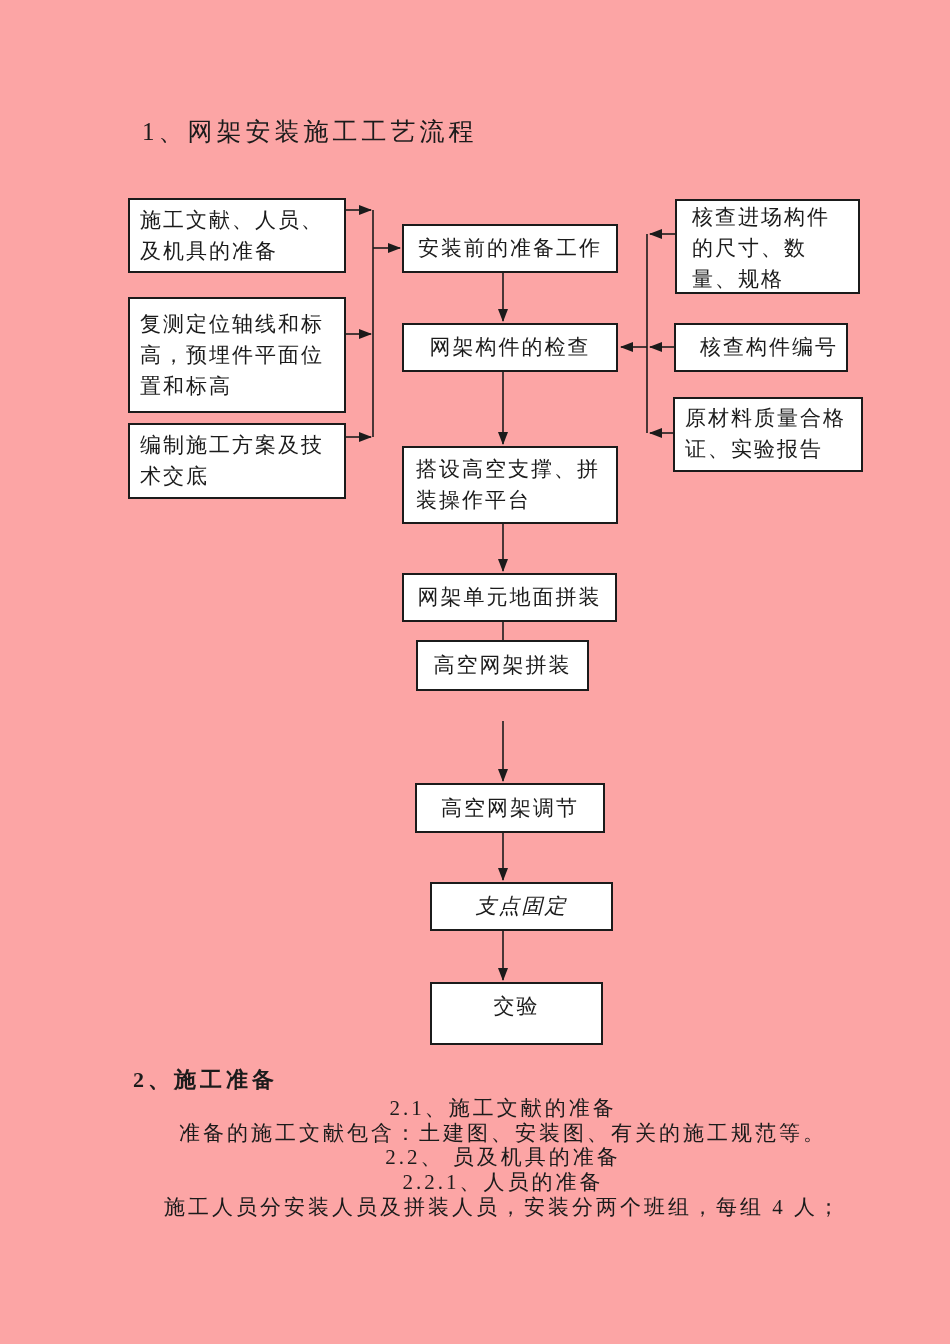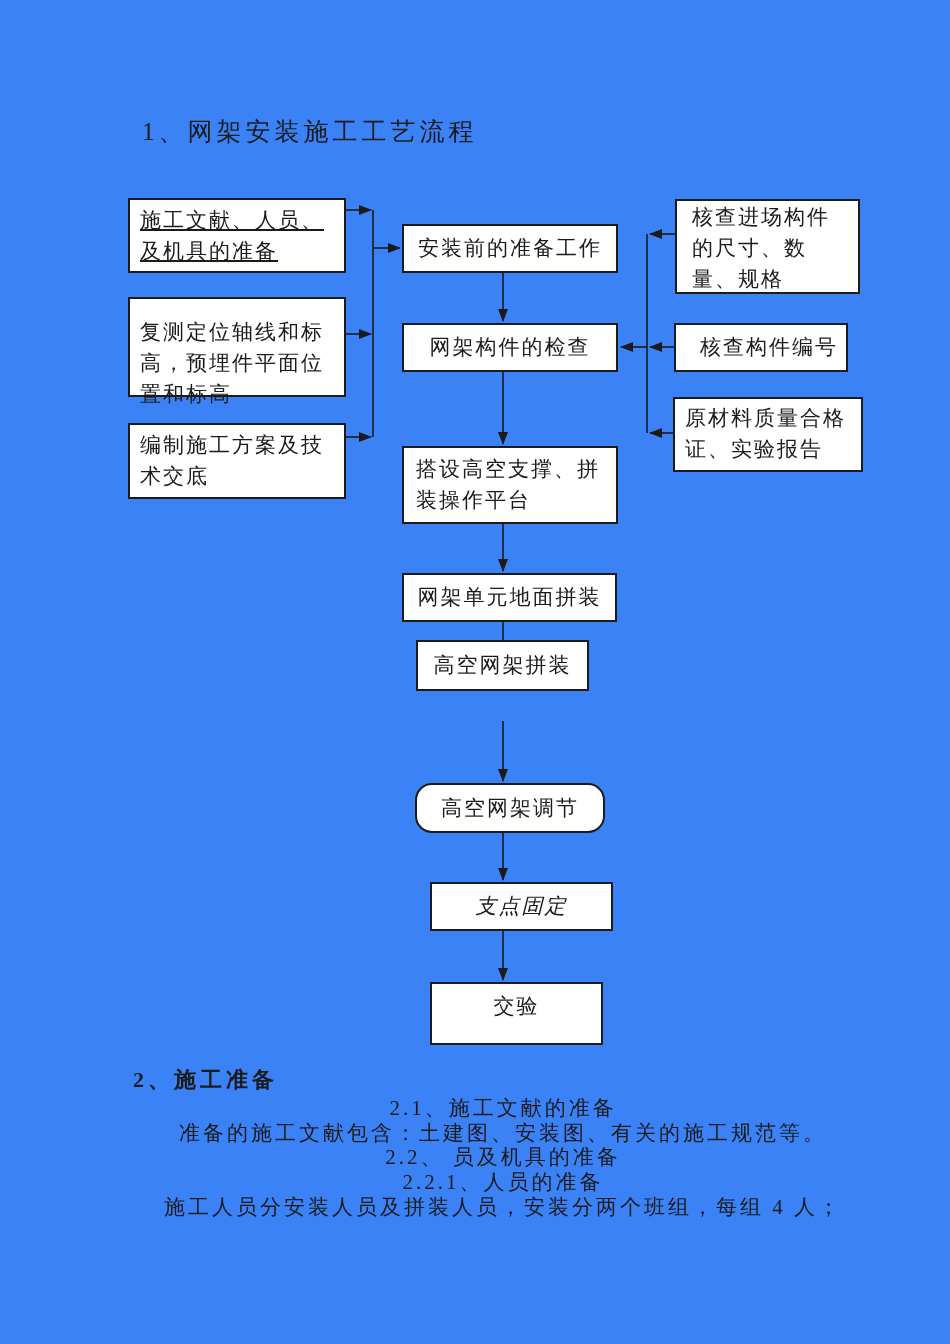--- a/index.html
+++ b/index.html
@@ -1,20 +1,20 @@
 <!DOCTYPE html>
 <html><head>
 <meta charset="utf-8">
 <style>
   html, body { margin: 0; padding: 0; background: #ffffff; }
   .page {
     position: relative;
     width: 950px;
     height: 1344px;
-    background: #3b82f6;
+    background: #fca5a5;
     font-family: "Liberation Serif", "DejaVu Serif", serif;
     color: #1b1b1b;
     overflow: hidden;
   }
   .title {
     position: absolute;
     left: 142px;
     top: 115px;
     font-size: 25px;
     letter-spacing: 4px;
@@ -26,29 +26,29 @@
     position: absolute;
     box-sizing: border-box;
     border: 2px solid #1b1b1b;
     background: #ffffff;
     font-size: 21px;
     letter-spacing: 2px;
     line-height: 31px;
     color: #1b1b1b;
   }
   .bx.ctr { display: flex; align-items: center; justify-content: center; }
-  .b-l1 { left: 128px; top: 198px; width: 218px; height: 75px;  padding: 5px 10px 0; text-decoration: underline; }
-  .b-l2 { left: 128px; top: 297px; width: 218px; height: 100px; padding: 18px 10px 0; }
+  .b-l1 { left: 128px; top: 198px; width: 218px; height: 75px;  padding: 5px 10px 0; }
+  .b-l2 { left: 128px; top: 297px; width: 218px; height: 116px; padding: 10px 10px 0; }
   .b-l3 { left: 128px; top: 423px; width: 218px; height: 76px;  padding: 5px 10px 0; }
   .b-c1 { left: 402px; top: 224px; width: 216px; height: 49px; }
   .b-c2 { left: 402px; top: 323px; width: 216px; height: 49px; }
   .b-c3 { left: 402px; top: 446px; width: 216px; height: 78px;  padding: 6px 12px 0; }
   .b-c4 { left: 402px; top: 573px; width: 215px; height: 49px; }
   .b-c5 { left: 416px; top: 640px; width: 173px; height: 51px; }
-  .b-c6 { left: 415px; top: 783px; width: 190px; height: 50px; border-radius: 17px; }
+  .b-c6 { left: 415px; top: 783px; width: 190px; height: 50px; }
   .b-c7 { left: 430px; top: 882px; width: 183px; height: 49px; font-style: italic; }
   .b-c8 { left: 430px; top: 982px; width: 173px; height: 63px;
           display: flex; align-items: flex-start; justify-content: center; padding-top: 7px; box-sizing: border-box; }
   .b-r1 { left: 675px; top: 199px; width: 185px; height: 95px;  padding: 1px 15px 0; }
   .b-r2 { left: 674px; top: 323px; width: 174px; height: 49px;
           display: flex; align-items: center; justify-content: flex-start; padding-left: 24px; box-sizing: border-box; }
   .b-r3 { left: 673px; top: 397px; width: 190px; height: 75px;  padding: 4px 10px 0; }
   .sec2 { position: absolute; left: 133px; top: 1066px; }
   .sec2-heading {
     font-weight: bold;

